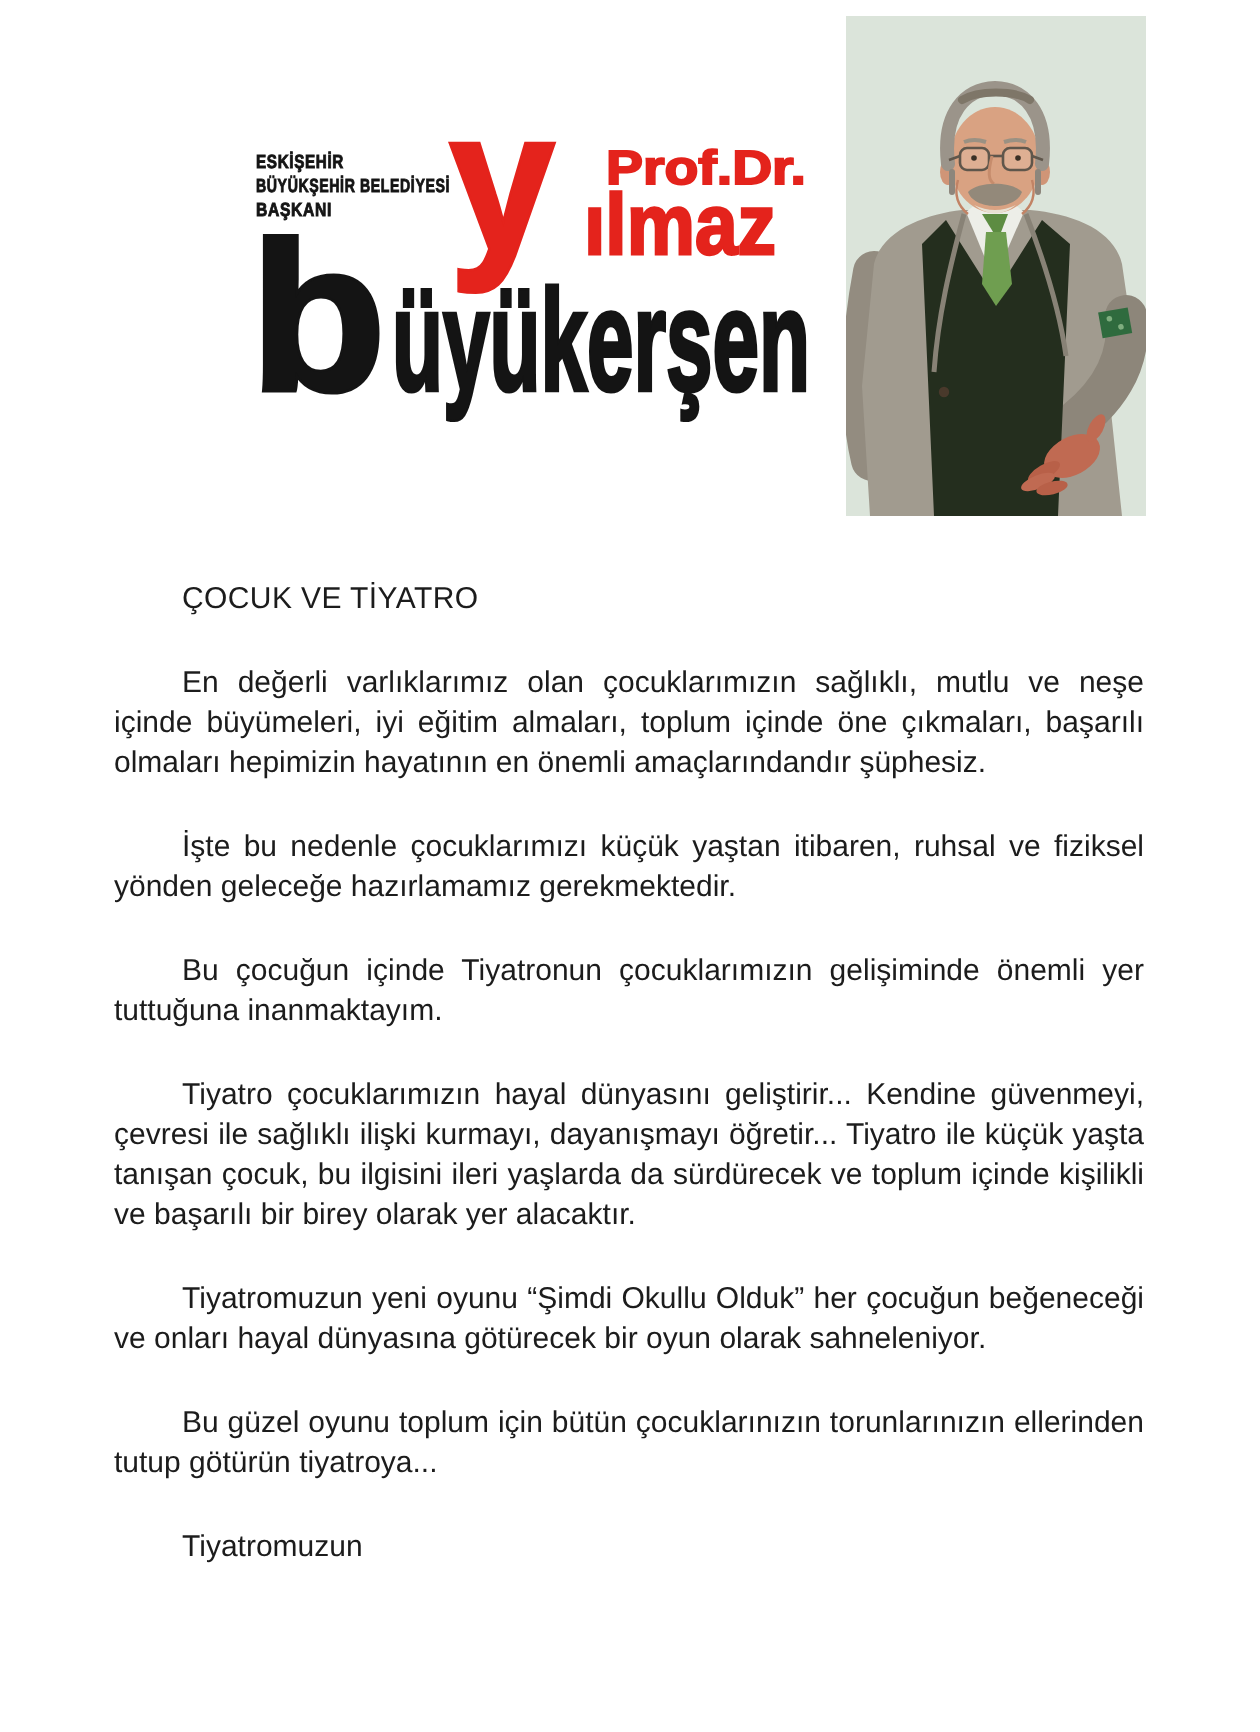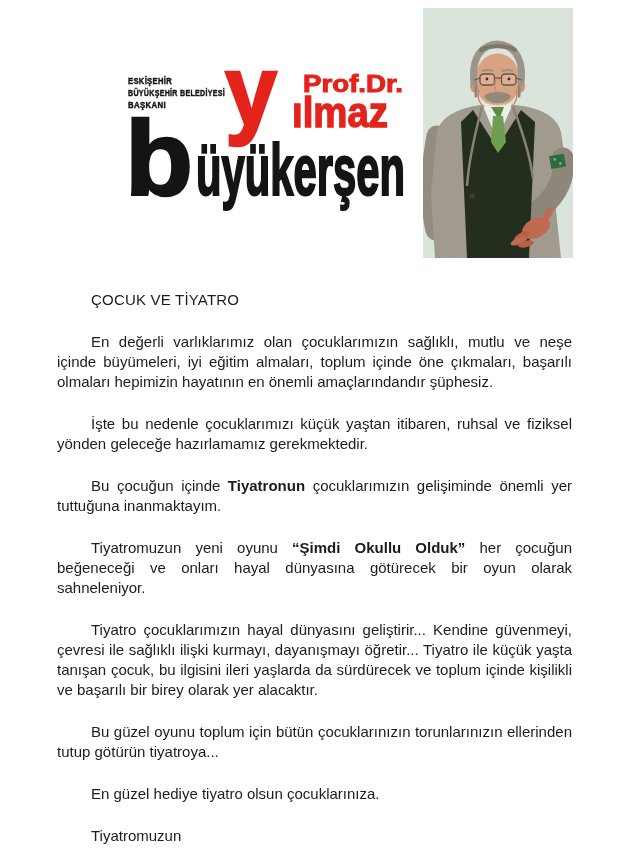--- a/index.html
+++ b/index.html
@@ -18,21 +18,21 @@
   .black-big{fill:#141414;stroke:#141414;}
   
   .portrait{position:absolute;left:423px;top:8px;width:150px;height:250px;}
   
   .letter{
     position:absolute;left:57px;top:290px;width:515px;
     font-size:15px;line-height:20px;color:#1c1c1c;
     text-align:justify;
   }
   .letter p{margin:0 0 22px 0;text-indent:34px;}
-  .letter .b{font-weight:bold;}
+  .letter .b{font-weight:normal;}
   .title-line{letter-spacing:.2px;}
 </style>
 </head>
 <body>
 
 <div class="page">
 
   <svg class="masthead" viewBox="0 0 630 232" aria-hidden="true">
     <text class="org-line" x="128" y="84" font-size="9.5" textLength="44" lengthAdjust="spacingAndGlyphs">ESKİŞEHİR</text>
     <text class="org-line" x="128" y="96" font-size="9.5" textLength="97" lengthAdjust="spacingAndGlyphs">BÜYÜKŞEHİR BELEDİYESİ</text>
@@ -107,20 +107,19 @@
       <path d="M61,88 C66,82.5 83,82.5 88,88 C86,93.5 79,95 74.5,95 C70,95 63,93.5 61,88 Z" fill="#93897a"></path>
       <path d="M64,94.5 Q74.5,103 85,94.5 Q74.5,99.5 64,94.5 Z" fill="#e8e0d2"></path>
     </g>
   </svg>
 
   <div class="letter">
     <p class="title-line">ÇOCUK VE TİYATRO</p>
     <p><span>En değerli varlıklarımız olan çocuklarımızın sağlıklı, mutlu ve neşe içinde büyümeleri, iyi eğitim almaları, toplum içinde öne çıkmaları, başarılı olmaları hepimizin hayatının en önemli amaçlarındandır şüphesiz.</span><span class="b"></span><span></span></p>
     <p><span>İşte bu nedenle çocuklarımızı küçük yaştan itibaren, ruhsal ve fiziksel yönden geleceğe hazırlamamız gerekmektedir.</span><span class="b"></span><span></span></p>
     <p><span>Bu çocuğun içinde </span><span class="b">Tiyatronun</span><span> çocuklarımızın gelişiminde önemli yer tuttuğuna inanmaktayım.</span></p>
+    <p><span>Tiyatro çocuklarımızın hayal dünyasını geliştirir... Kendine güvenmeyi, çevresi ile sağlıklı ilişki kurmayı, dayanışmayı öğretir... Tiyatro ile küçük yaşta tanışan çocuk, bu ilgisini ileri yaşlarda da sürdürecek ve toplum içinde kişilikli ve başarılı bir birey olarak yer alacaktır.</span><span class="b"></span><span></span></p>
     <p><span>Tiyatromuzun yeni oyunu </span><span class="b">“Şimdi Okullu Olduk”</span><span> her çocuğun beğeneceği ve onları hayal dünyasına götürecek bir oyun olarak sahneleniyor.</span></p>
-    <p><span>Tiyatro çocuklarımızın hayal dünyasını geliştirir... Kendine güvenmeyi, çevresi ile sağlıklı ilişki kurmayı, dayanışmayı öğretir... Tiyatro ile küçük yaşta tanışan çocuk, bu ilgisini ileri yaşlarda da sürdürecek ve toplum içinde kişilikli ve başarılı bir birey olarak yer alacaktır.</span><span class="b"></span><span></span></p>
     <p><span>Bu güzel oyunu toplum için bütün çocuklarınızın torunlarınızın ellerinden tutup götürün tiyatroya...</span><span class="b"></span><span></span></p>
-    <p><span>En güzel hediye tiyatro olsun çocuklarınıza.</span><span class="b"></span><span></span></p>
     <p><span>Tiyatromuzun</span><span class="b"></span><span></span></p>
   </div>
 
 </div>
 
 </body></html>

